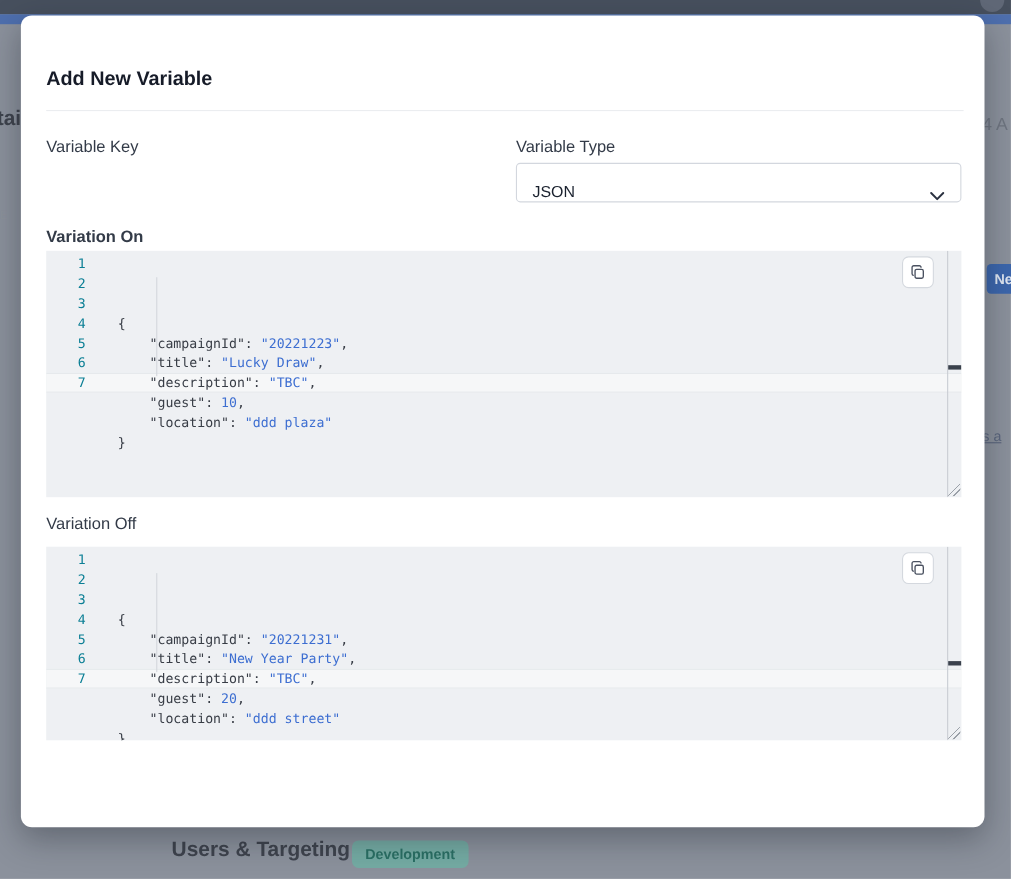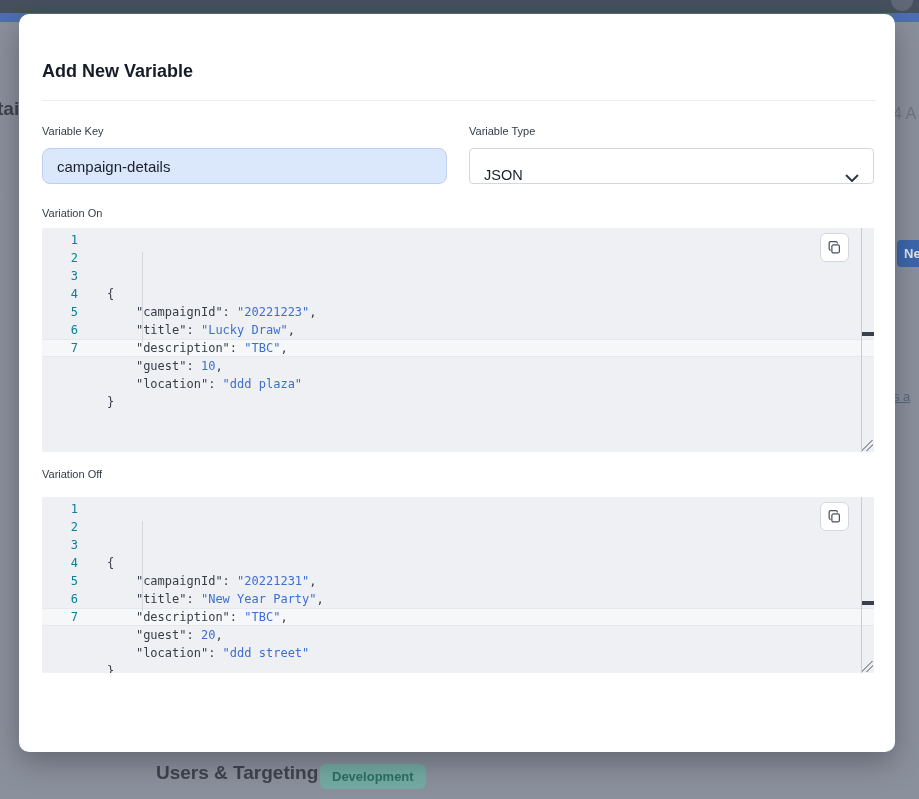--- a/index.html
+++ b/index.html
@@ -23,24 +23,24 @@
   .bg-link-eel { position:absolute; left:872px; top:446px; font-size:13px; color:#4a69a2; text-decoration:underline; }
   .bg-heading { position:absolute; left:156px; top:762px; font-size:19px; font-weight:700; color:#3e434d; }
   .bg-badge { position:absolute; left:320px; top:764px; height:25px; padding:0 12px; border-radius:6px;
     background:#74aba3; color:#2a6f64; font-size:13px; font-weight:700; line-height:25px; }
 
   
   .modal { position:absolute; left:19px; top:14px; width:876px; height:738px; z-index:10;
     background:#ffffff; border-radius:10px; box-shadow:0 10px 30px rgba(20,25,35,.35); }
   .m-title { position:absolute; left:23px; top:47px; font-size:18px; font-weight:700; color:#161b28; }
   .m-divider { position:absolute; left:23px; top:86px; width:834px; height:1px; background:#ebedf0; }
-  .m-label { position:absolute; font-size:11px; color:#333b48; }
+  .m-label { position:absolute; font-size:15px; color:#333b48; }
   .lbl-key { left:23px; top:111px; }
   .lbl-type { left:450px; top:111px; }
-  .lbl-von { left:23px; top:193px; }
+  .lbl-von { left:23px; top:193px;font-weight:bold; }
   .lbl-voff { left:23px; top:454px; }
 
   .key-input { position:absolute; left:23px; top:134px; width:405px; height:36px;
     background:#dbe7fb; border:1px solid #bfcfef; border-radius:8px;
     font-family:"Liberation Sans", sans-serif; font-size:15px; color:#1a212e; padding:0 14px; outline:none; }
   .type-select { position:absolute; left:450px; top:134px; width:405px; height:36px;
     background:#fff; border:1px solid #d3d7de; border-radius:4px;
     display:flex; align-items:flex-end; padding:0 14px; font-size:14.5px; color:#1a212e; cursor:pointer; }
   .type-select .chev { margin-left:auto; display:flex; align-items:center; }
 
@@ -90,21 +90,20 @@
   <div class="bg-heading">Users &amp; Targeting</div>
   <div class="bg-badge">Development</div>
 </div>
 
 <div class="modal">
 
   <div class="m-title">Add New Variable</div>
   <div class="m-divider"></div>
 
   <div class="m-label lbl-key">Variable Key</div>
-  <input class="key-input" type="text" value="campaign-details" style="">
 
   <div class="m-label lbl-type">Variable Type</div>
   <div class="type-select">
     <span>JSON</span>
     <span class="chev">
       <svg width="14" height="9" viewBox="0 0 14 9">
           <polyline points="1.5,1.5 7,7 12.5,1.5" fill="none" stroke="#2a3140" stroke-width="1.8" stroke-linecap="round" stroke-linejoin="round"></polyline>
         </svg>
     </span>
   </div>

